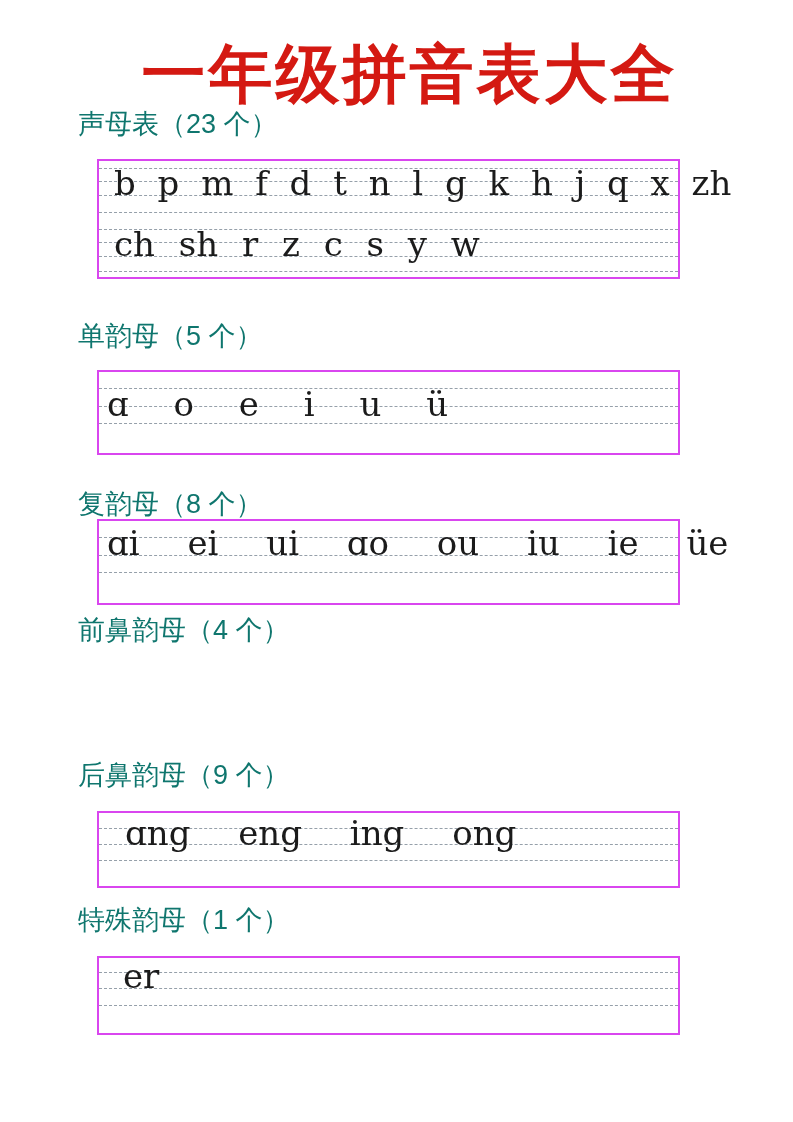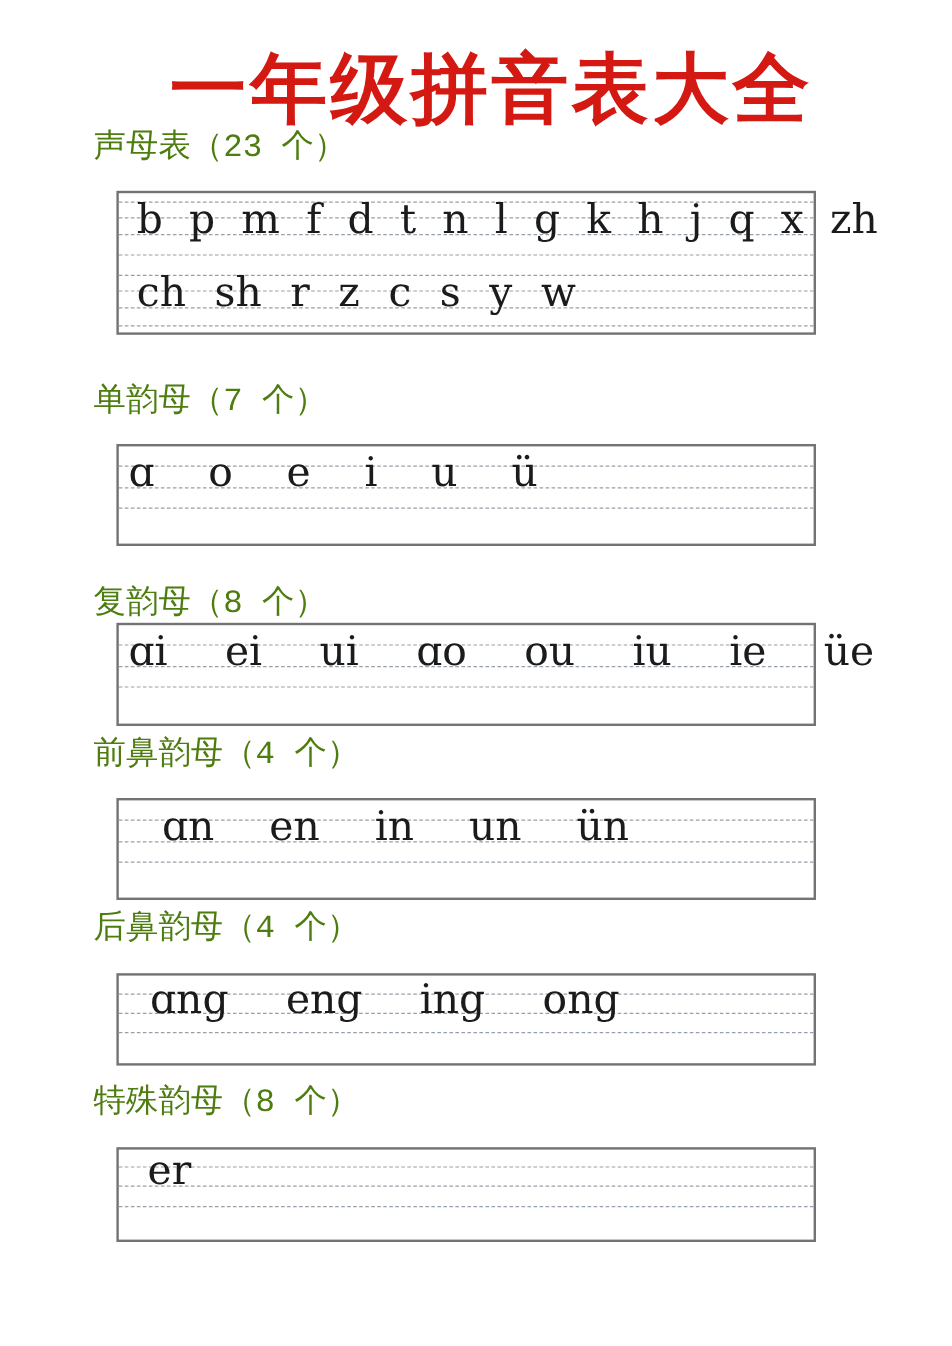--- a/index.html
+++ b/index.html
@@ -25,32 +25,32 @@
     font-family: "Liberation Sans", sans-serif;
     font-weight: 900;
     font-size: 64px;
     line-height: 1.1;
     letter-spacing: 3px;
     color: #d41912;
   }
   .heading {
     position: absolute;
     left: 78px;
-    font-family: Liberation Mono, monospace;
+    font-family: Liberation Sans, sans-serif;
     font-size: 27px;
     line-height: 32px;
-    color: #4d7c0f;
+    color: #0f766e;
     white-space: pre;
   }
   .box {
     position: absolute;
     left: 97px;
     width: 579px;
     background: #ffffff;
-    border: 2px solid #737373;
+    border: 2px solid #d946ef;
   }
   .gl {
     position: absolute;
     left: 0;
     right: 0;
     height: 0;
     border-top: 1px dashed #96a0aa;
   }
   .letters {
     position: absolute;
@@ -78,53 +78,47 @@
     <div class="gl" style="top:34px"></div>
     <div class="gl" style="top:51px"></div>
     <div class="gl" style="top:68px"></div>
     <div class="gl" style="top:81px"></div>
     <div class="gl" style="top:95px"></div>
     <div class="gl" style="top:110px"></div>
     <div class="letters" style="top:2px;padding-left:15px;word-spacing:11px">b p m f d t n l g k h j q x zh</div>
     <div class="letters" style="top:63px;padding-left:15px;word-spacing:13px">ch sh r z c s y w</div>
   </div>
 
-  <div class="heading" style="top:320px">单韵母（7 个）</div>
+  <div class="heading" style="top:320px">单韵母（5 个）</div>
   <div class="box" style="top:370px;height:81px">
     <div class="gl" style="top:16px"></div>
     <div class="gl" style="top:34px"></div>
     <div class="gl" style="top:51px"></div>
-    <div class="letters" style="top:2px;padding-left:8px;word-spacing:34px">ɑ o e i u ü</div>
+    <div class="letters" style="top:12px;padding-left:8px;word-spacing:34px">ɑ o e i u ü</div>
   </div>
 
   <div class="heading" style="top:488px">复韵母（8 个）</div>
   <div class="box" style="top:519px;height:82px">
     <div class="gl" style="top:16px"></div>
     <div class="gl" style="top:34px"></div>
     <div class="gl" style="top:51px"></div>
     <div class="letters" style="top:2px;padding-left:8px;word-spacing:37px">ɑi ei ui ɑo ou iu ie üe</div>
   </div>
 
   <div class="heading" style="top:614px">前鼻韵母（4 个）</div>
-  <div class="box" style="top:665px;height:81px">
-    <div class="gl" style="top:16px"></div>
-    <div class="gl" style="top:34px"></div>
-    <div class="gl" style="top:51px"></div>
-    <div class="letters" style="top:2px;padding-left:36px;word-spacing:35px">ɑn en in un ün</div>
-  </div>
 
-  <div class="heading" style="top:759px">后鼻韵母（4 个）</div>
+  <div class="heading" style="top:759px">后鼻韵母（9 个）</div>
   <div class="box" style="top:811px;height:73px">
     <div class="gl" style="top:15px"></div>
     <div class="gl" style="top:31px"></div>
     <div class="gl" style="top:47px"></div>
     <div class="letters" style="top:0px;padding-left:26px;word-spacing:37px">ɑng eng ing ong</div>
   </div>
 
-  <div class="heading" style="top:904px">特殊韵母（8 个）</div>
+  <div class="heading" style="top:904px">特殊韵母（1 个）</div>
   <div class="box" style="top:956px;height:75px">
     <div class="gl" style="top:14px"></div>
     <div class="gl" style="top:30px"></div>
     <div class="gl" style="top:47px"></div>
     <div class="letters" style="top:-2px;padding-left:24px">er</div>
   </div>
 
 </div>
 
 </body></html>

